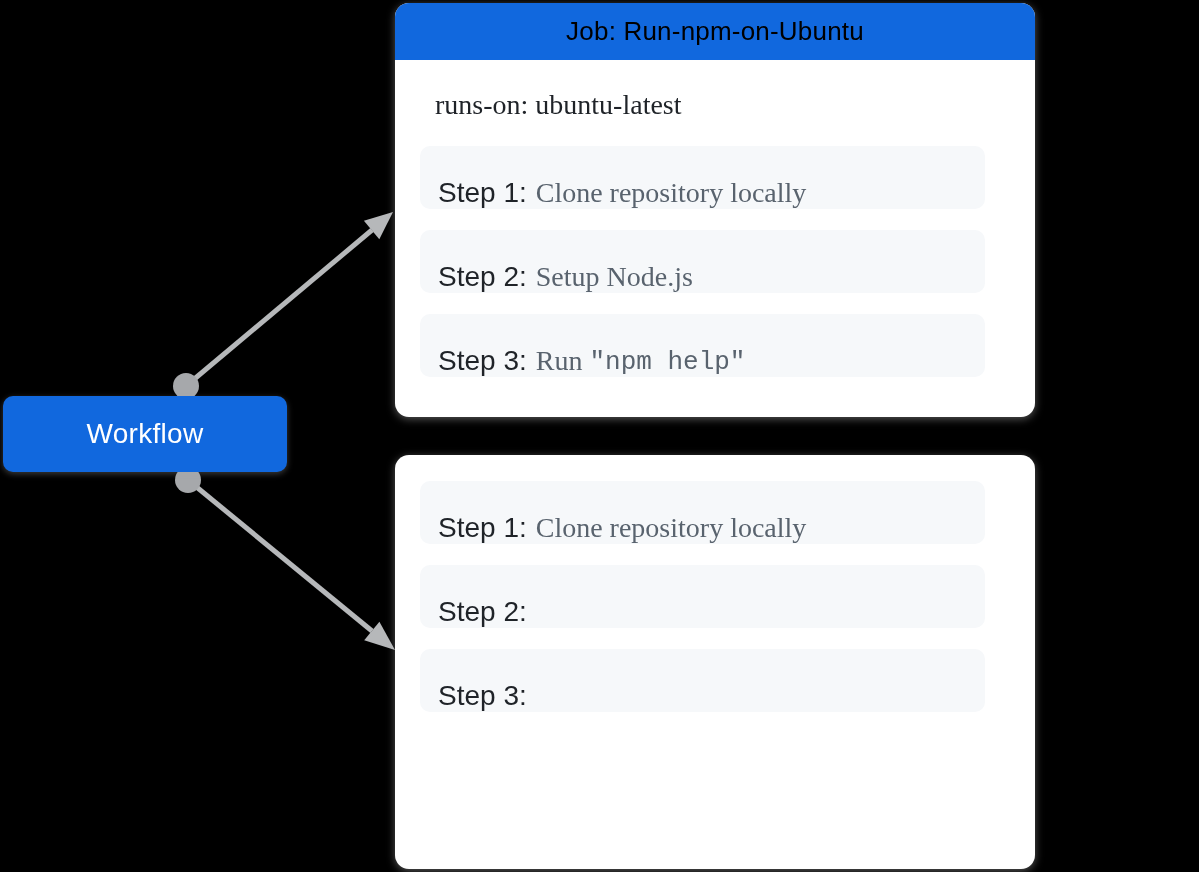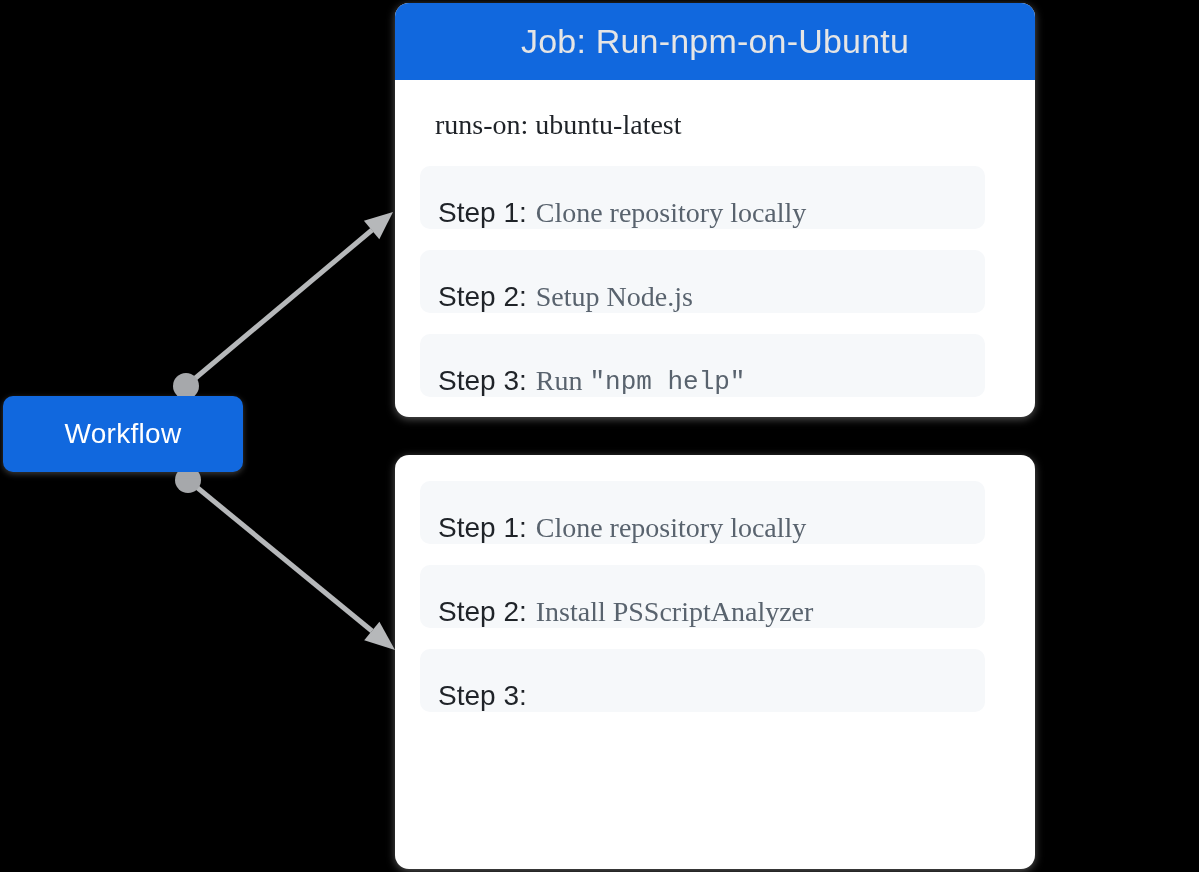--- a/index.html
+++ b/index.html
@@ -20,21 +20,21 @@
     position: absolute;
     left: 0;
     top: 0;
     width: 1199px;
     height: 872px;
   }
   .workflow-box {
     position: absolute;
     left: 3px;
     top: 396px;
-    width: 240px;
+    width: 284px;
     height: 76px;
     background: var(--accent, #1168de);
     border-radius: 10px;
     display: flex;
     align-items: center;
     justify-content: center;
     color: #ffffff;
     font-size: 28px;
     font-weight: 500;
     letter-spacing: 0.3px;
@@ -46,28 +46,28 @@
     width: 640px;
     height: 414px;
     background: var(--card-bg, #ffffff);
     border-radius: 14px;
     overflow: hidden;
     box-shadow: 0 2px 8px rgba(190,190,190,0.45);
   }
   .card1 { top: 3px; }
   .card2 { top: 455px; }
   .card-header {
-    height: 77px;
+    height: 57px;
     background: var(--accent, #1168de);
     border-radius: 12px 12px 0 0;
     display: flex;
     align-items: center;
     justify-content: center;
-    color: #e5e5e5;
-    font-size: 34px;
+    color: #000000;
+    font-size: 26px;
     font-weight: 500;
     letter-spacing: 0.2px;
   }
   .card-body {
     padding: 26px 50px 0 25px;
   }
   .runs-on {
     margin-left: 15px;
     margin-bottom: 22px;
     line-height: 38px;
@@ -134,21 +134,21 @@
       </div>
     </div>
   </div>
 
   <div class="card card2">
     <div class="card-body">
       <div class="step-row">
         <span class="step-label">Step 1:</span><span class="step-text">Clone repository locally</span><span class="step-code"></span>
       </div>
       <div class="step-row">
-        <span class="step-label">Step 2:</span><span class="step-text">Install PSScriptAnalyzer</span><span class="step-code"></span>
+        <span class="step-label">Step 2:</span><span class="step-code"></span>
       </div>
       <div class="step-row">
         <span class="step-label">Step 3:</span><span class="step-text"></span>
       </div>
     </div>
   </div>
 
 </div>
 
 </body></html>

